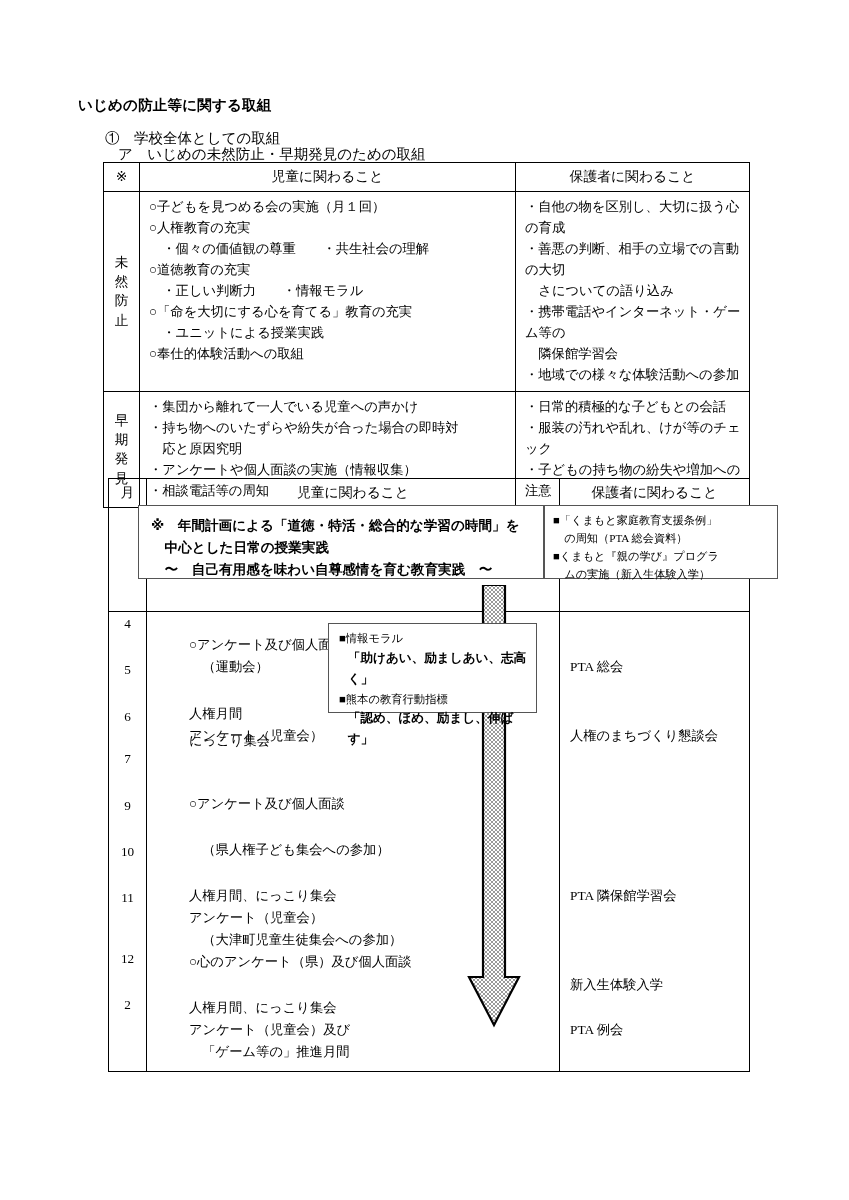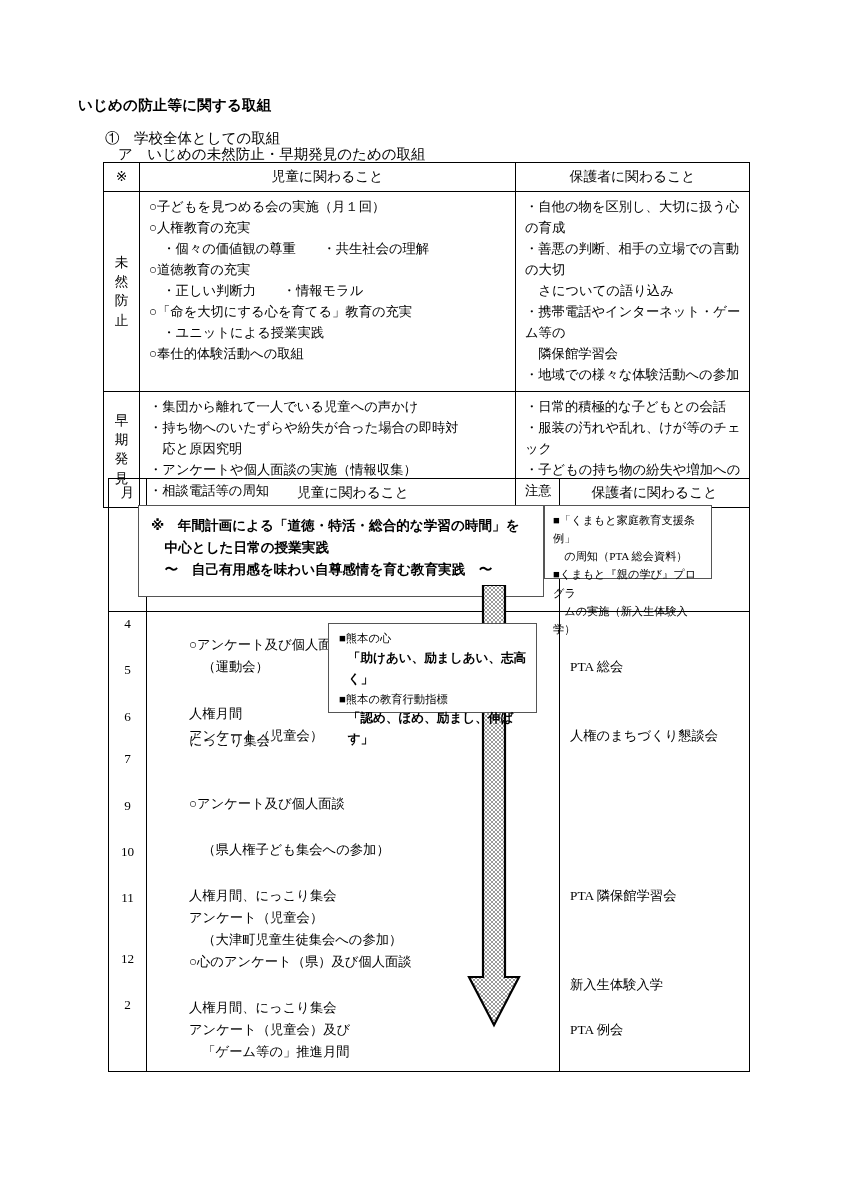--- a/index.html
+++ b/index.html
@@ -82,28 +82,28 @@
   .gr { position:absolute; left:10px; font-size:13.3px; white-space:pre-wrap; }
 
   
   .notebox {
     position:absolute;
     border:1.3px solid #555;
     background:#fff;
     box-sizing:border-box;
   }
   #box-policy {
-    left:138px; top:505px; width:406px; height:92px;
+    left:138px; top:505px; width:406px; height:74px;
     padding:8px 10px 0 12px;
     font-size:13.6px; font-weight:bold; line-height:1.62;
     font-family:"DejaVu Sans","Liberation Sans",sans-serif;
     white-space:pre-wrap;
   }
   #box-guardian-top {
-    left:544px; top:505px; width:168px; height:74px;
+    left:544px; top:505px; width:234px; height:74px;
     padding:5px 7px 8px 8px;
     font-size:11.2px; line-height:1.62;
     white-space:pre-wrap;
   }
   #box-kumamoto {
     left:328px; top:623px; width:209px; height:90px;
     padding:5px 8px 0 10px;
     font-size:11.6px; line-height:1.66;
     z-index:6;
   }
@@ -261,21 +261,21 @@
   <div class="notebox" id="box-policy">※　年間計画による「道徳・特活・総合的な学習の時間」を
 　中心とした日常の授業実践
 　〜　自己有用感を味わい自尊感情を育む教育実践　〜</div>
 
   <div class="notebox" id="box-guardian-top">■「くまもと家庭教育支援条例」
 　の周知（PTA 総会資料）
 ■くまもと『親の学び』プログラ
 　ムの実施（新入生体験入学）</div>
 
   <div class="notebox" id="box-kumamoto">
-    <div class="ttl">■熊本の心</div>
+    <div class="ttl">■情報モラル</div>
     <div class="quote">「助けあい、励ましあい、志高く」</div>
     <div class="ttl">■熊本の教育行動指標</div>
     <div class="quote">「認め、ほめ、励まし、伸ばす」</div>
   </div>
 
   <svg id="big-arrow" viewBox="0 0 78 452">
     <defs>
       <pattern id="dots" width="4" height="4" patternUnits="userSpaceOnUse">
         <rect width="4" height="4" fill="#ffffff"></rect>
         <rect x="0" y="0" width="2" height="2" fill="#9a9a9a"></rect>

